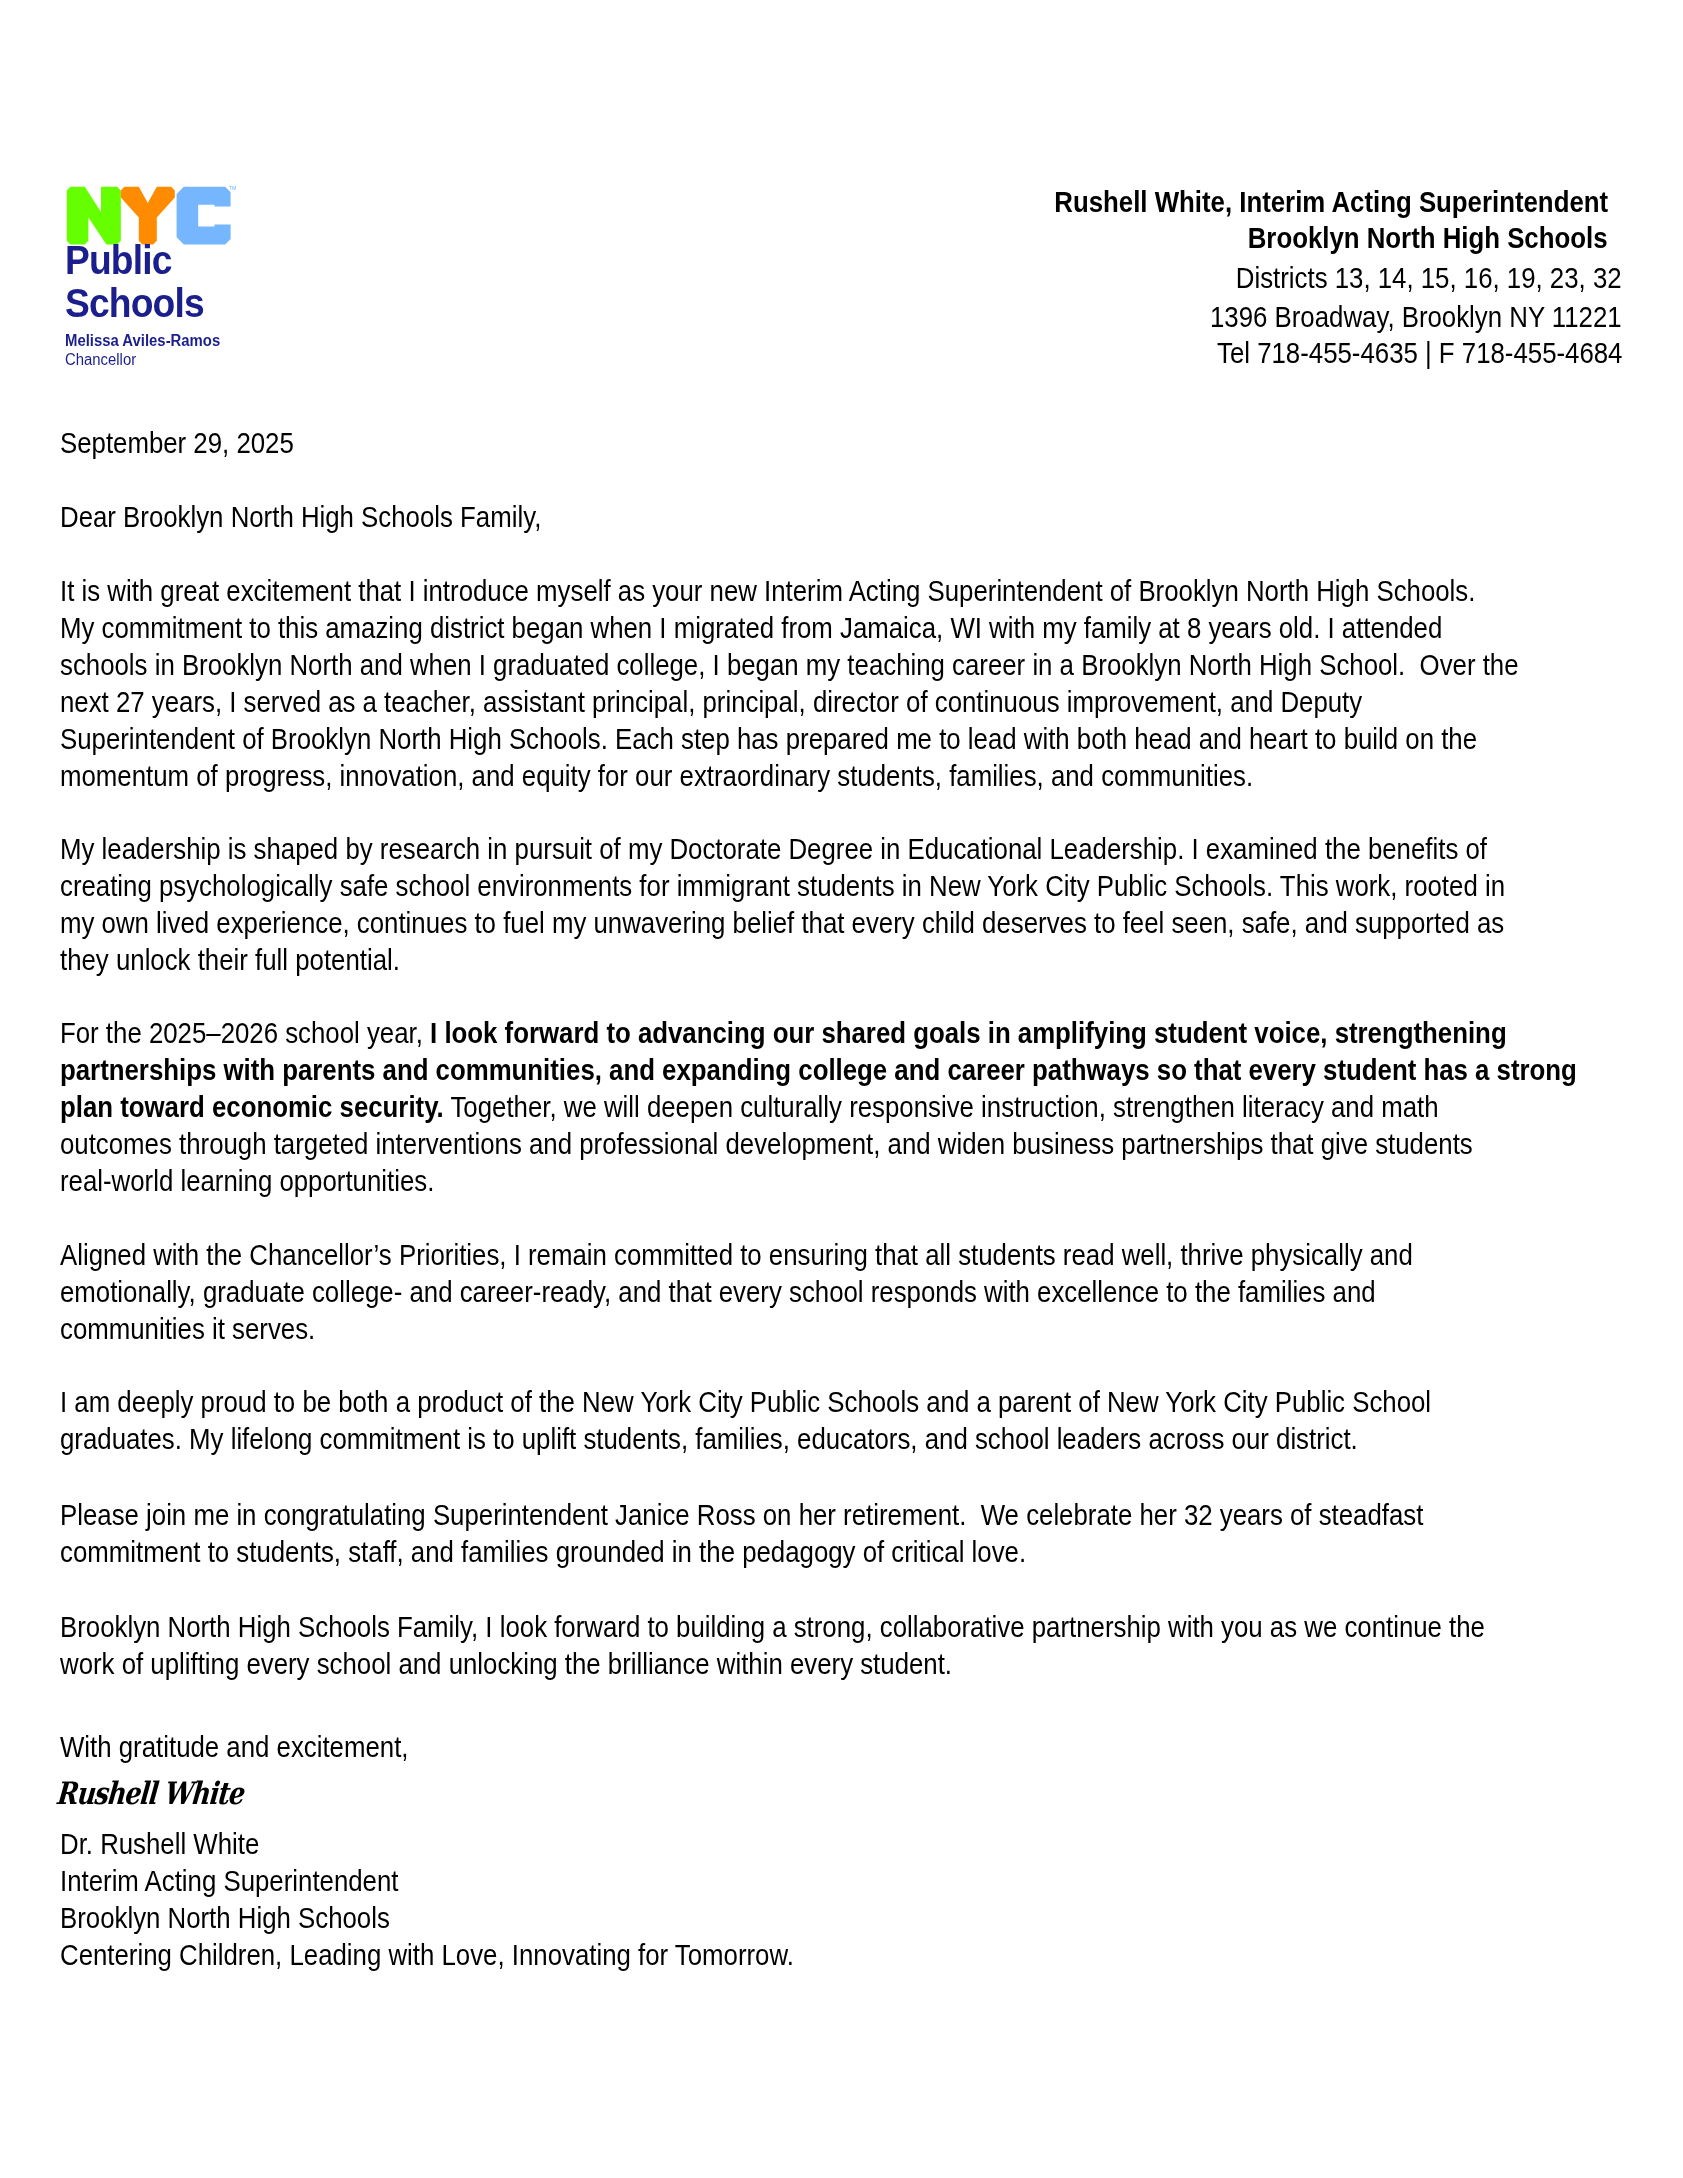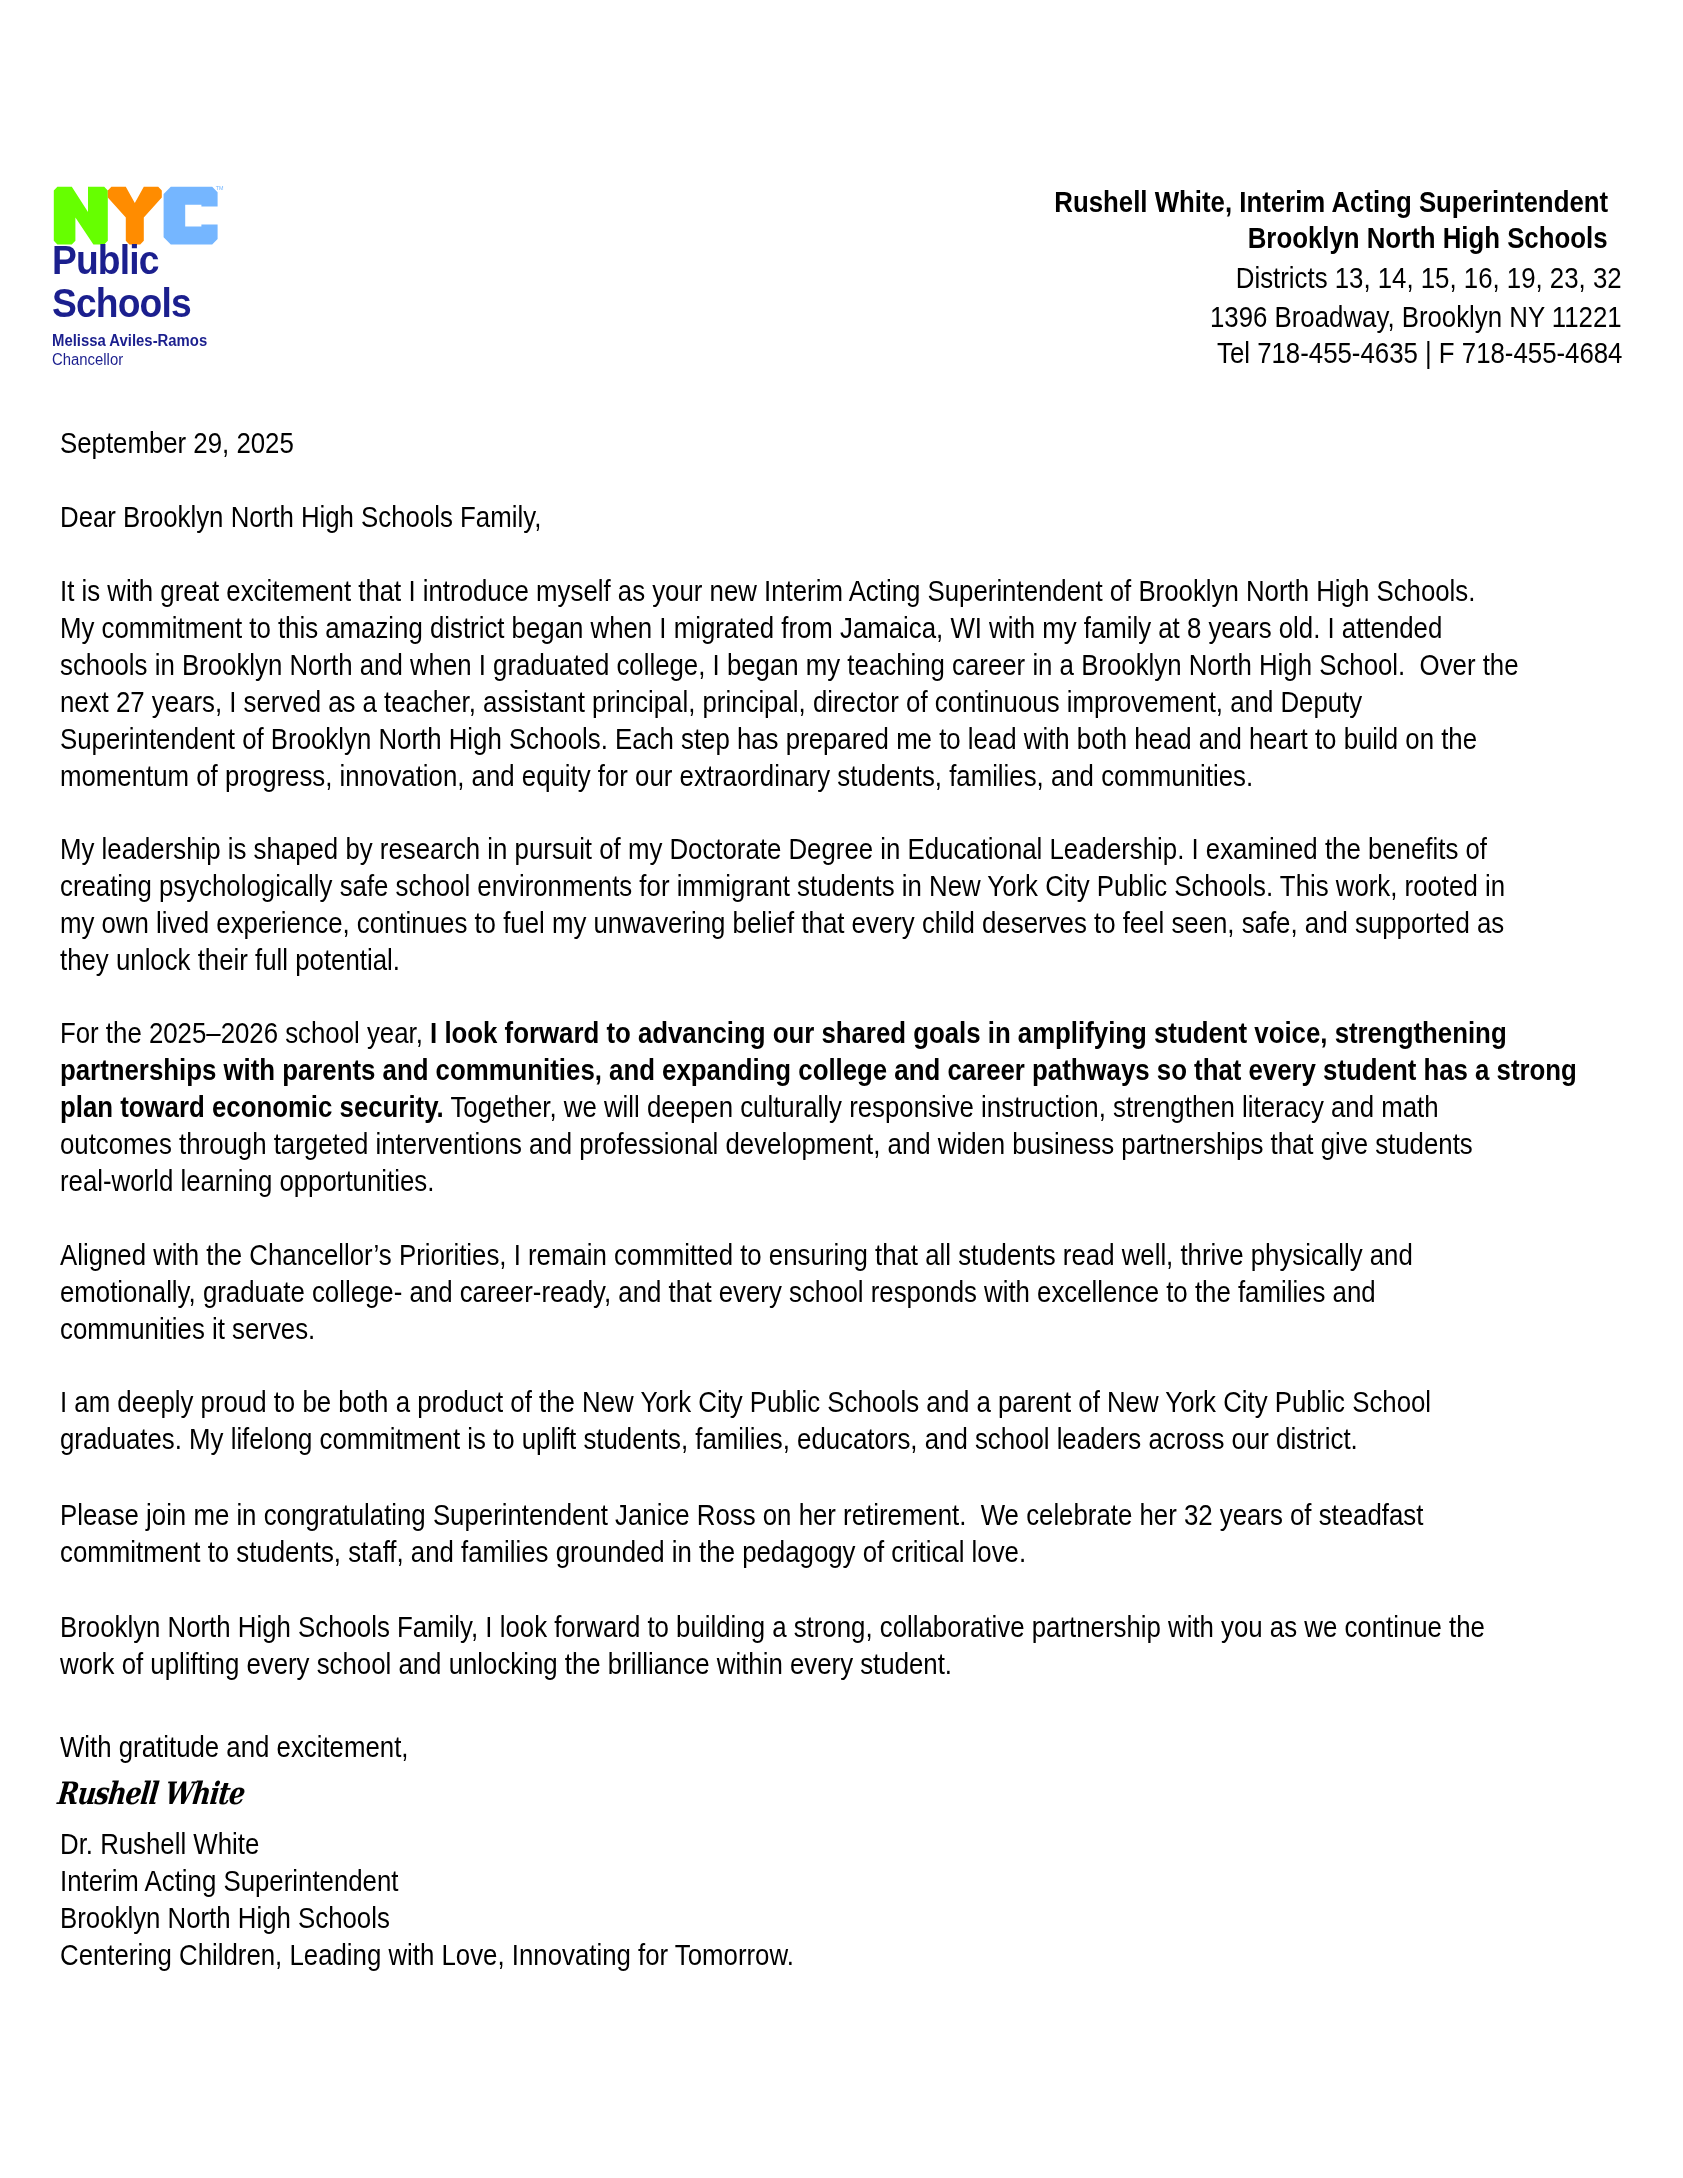--- a/index.html
+++ b/index.html
@@ -1,18 +1,18 @@
 <!DOCTYPE html>
 <html style="font-size:14.4px"><head>
 <meta charset="utf-8">
 <style>
   html, body { margin: 0; padding: 0; background: #ffffff; }
   body { width: 1683px; height: 2178px; position: relative; overflow: hidden;
          font-family: "Liberation Sans", sans-serif; color: #000; }
-  .logo { position: absolute; left: 52px; top: 185px; width: 189px; height: 194px; }
+  .logo { position: absolute; left: 65px; top: 185px; width: 189px; height: 194px; }
   .logo svg { position: absolute; left: 0; top: 0; }
   .logo .public, .logo .schools {
     position: absolute; left: 0; font-weight: bold; color: #1b1f8e;
     font-size: 40px; line-height: 40px; letter-spacing: -0.9px; white-space: nowrap;
     transform: scaleX(0.93); transform-origin: left top;
   }
   .logo .public { top: 55px; }
   .logo .schools { top: 98px; }
   .logo .chancellor-name, .logo .chancellor-title {
     position: absolute; left: 0; color: #1b1f8e; font-size: 16px; line-height: 18px; white-space: nowrap;

